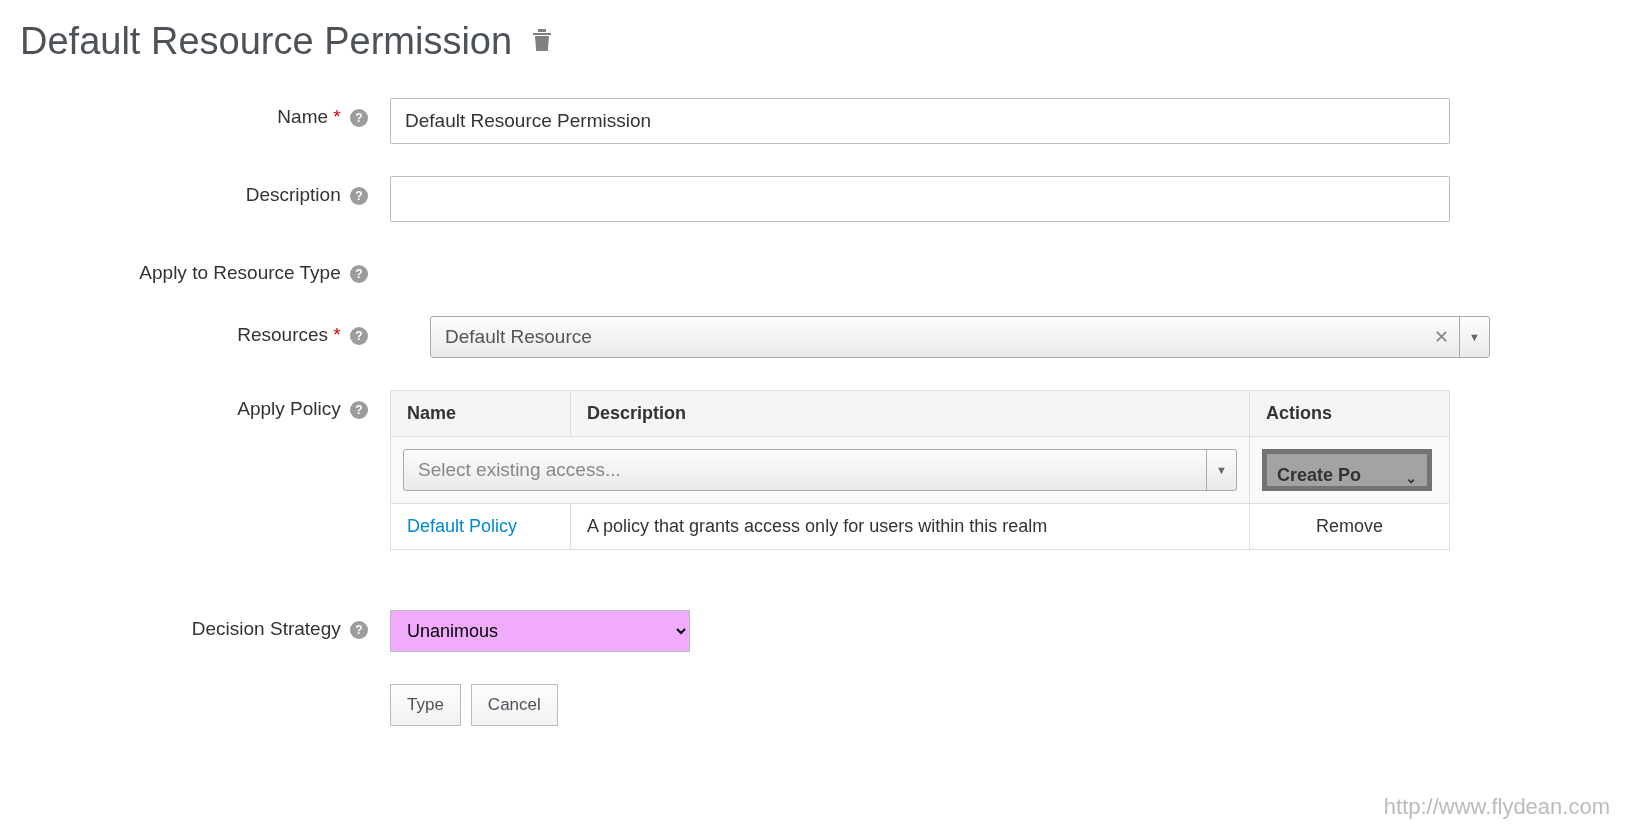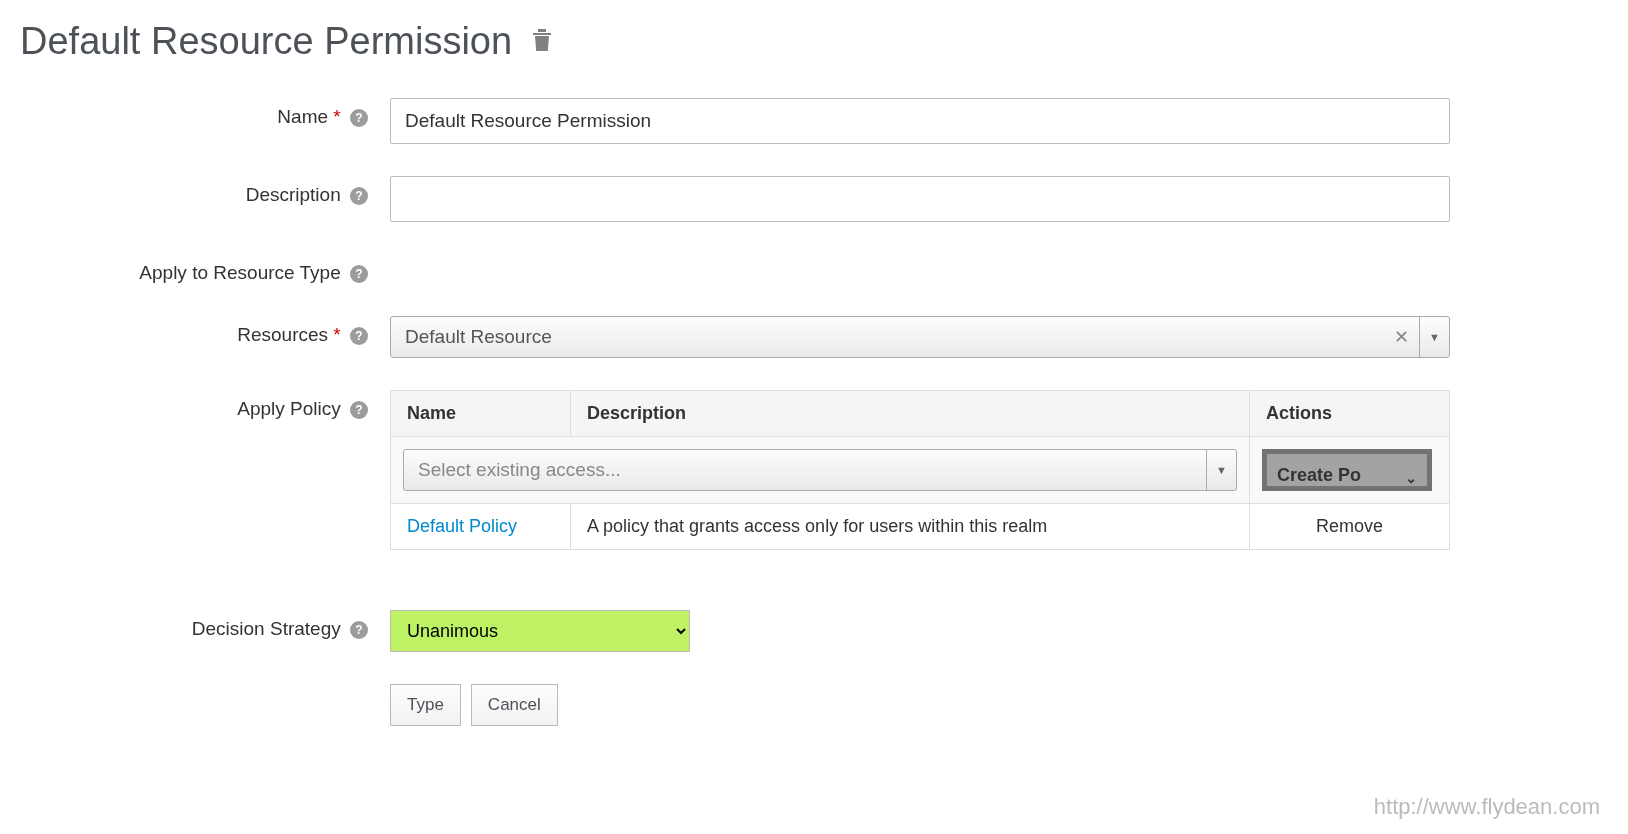--- a/index.html
+++ b/index.html
@@ -92,20 +92,21 @@
   color: #4d5258;
 }
 .combo-select {
   display: flex;
   width: 100%;
   height: 42px;
   border: 1px solid #aaa;
   border-radius: 3px;
   background: linear-gradient(#fdfdfd, #e9e9e9);
   align-items: center;
+  margin-left: 40px;
 }
 .combo-text {
   flex: 1;
   padding: 0 14px;
   font-size: 19px;
   color: #555;
 }
 .combo-clear {
   padding: 0 10px;
   color: #888;
@@ -187,35 +188,35 @@
   cursor: pointer;
 }
 .policy-link { color: #0088ce; cursor: pointer; }
 .actions-col { text-align: center !important; width: 200px; }
 .native-select {
   height: 42px;
   width: 300px;
   padding: 0 12px;
   font-size: 18px;
   border: 1px solid #bbb;
-  background: #bef264;
+  background: #f0abfc;
 }
 .btn {
   height: 42px;
   padding: 0 16px;
   border: 1px solid #bbb;
   background: linear-gradient(#fdfdfd, #f2f2f2);
   font-size: 17px;
   color: #4d5258;
   cursor: pointer;
 }
 .btn-row { display: flex; gap: 10px; }
 .watermark {
   position: fixed;
-  right: 28px;
+  right: 18px;
   bottom: 14px;
   color: #bbb;
   font-size: 22px;
 }
 </style>
 </head>
 <body>
 
 <div class="page-title-row">
   <h1 class="page-title">Default Resource Permission</h1>

